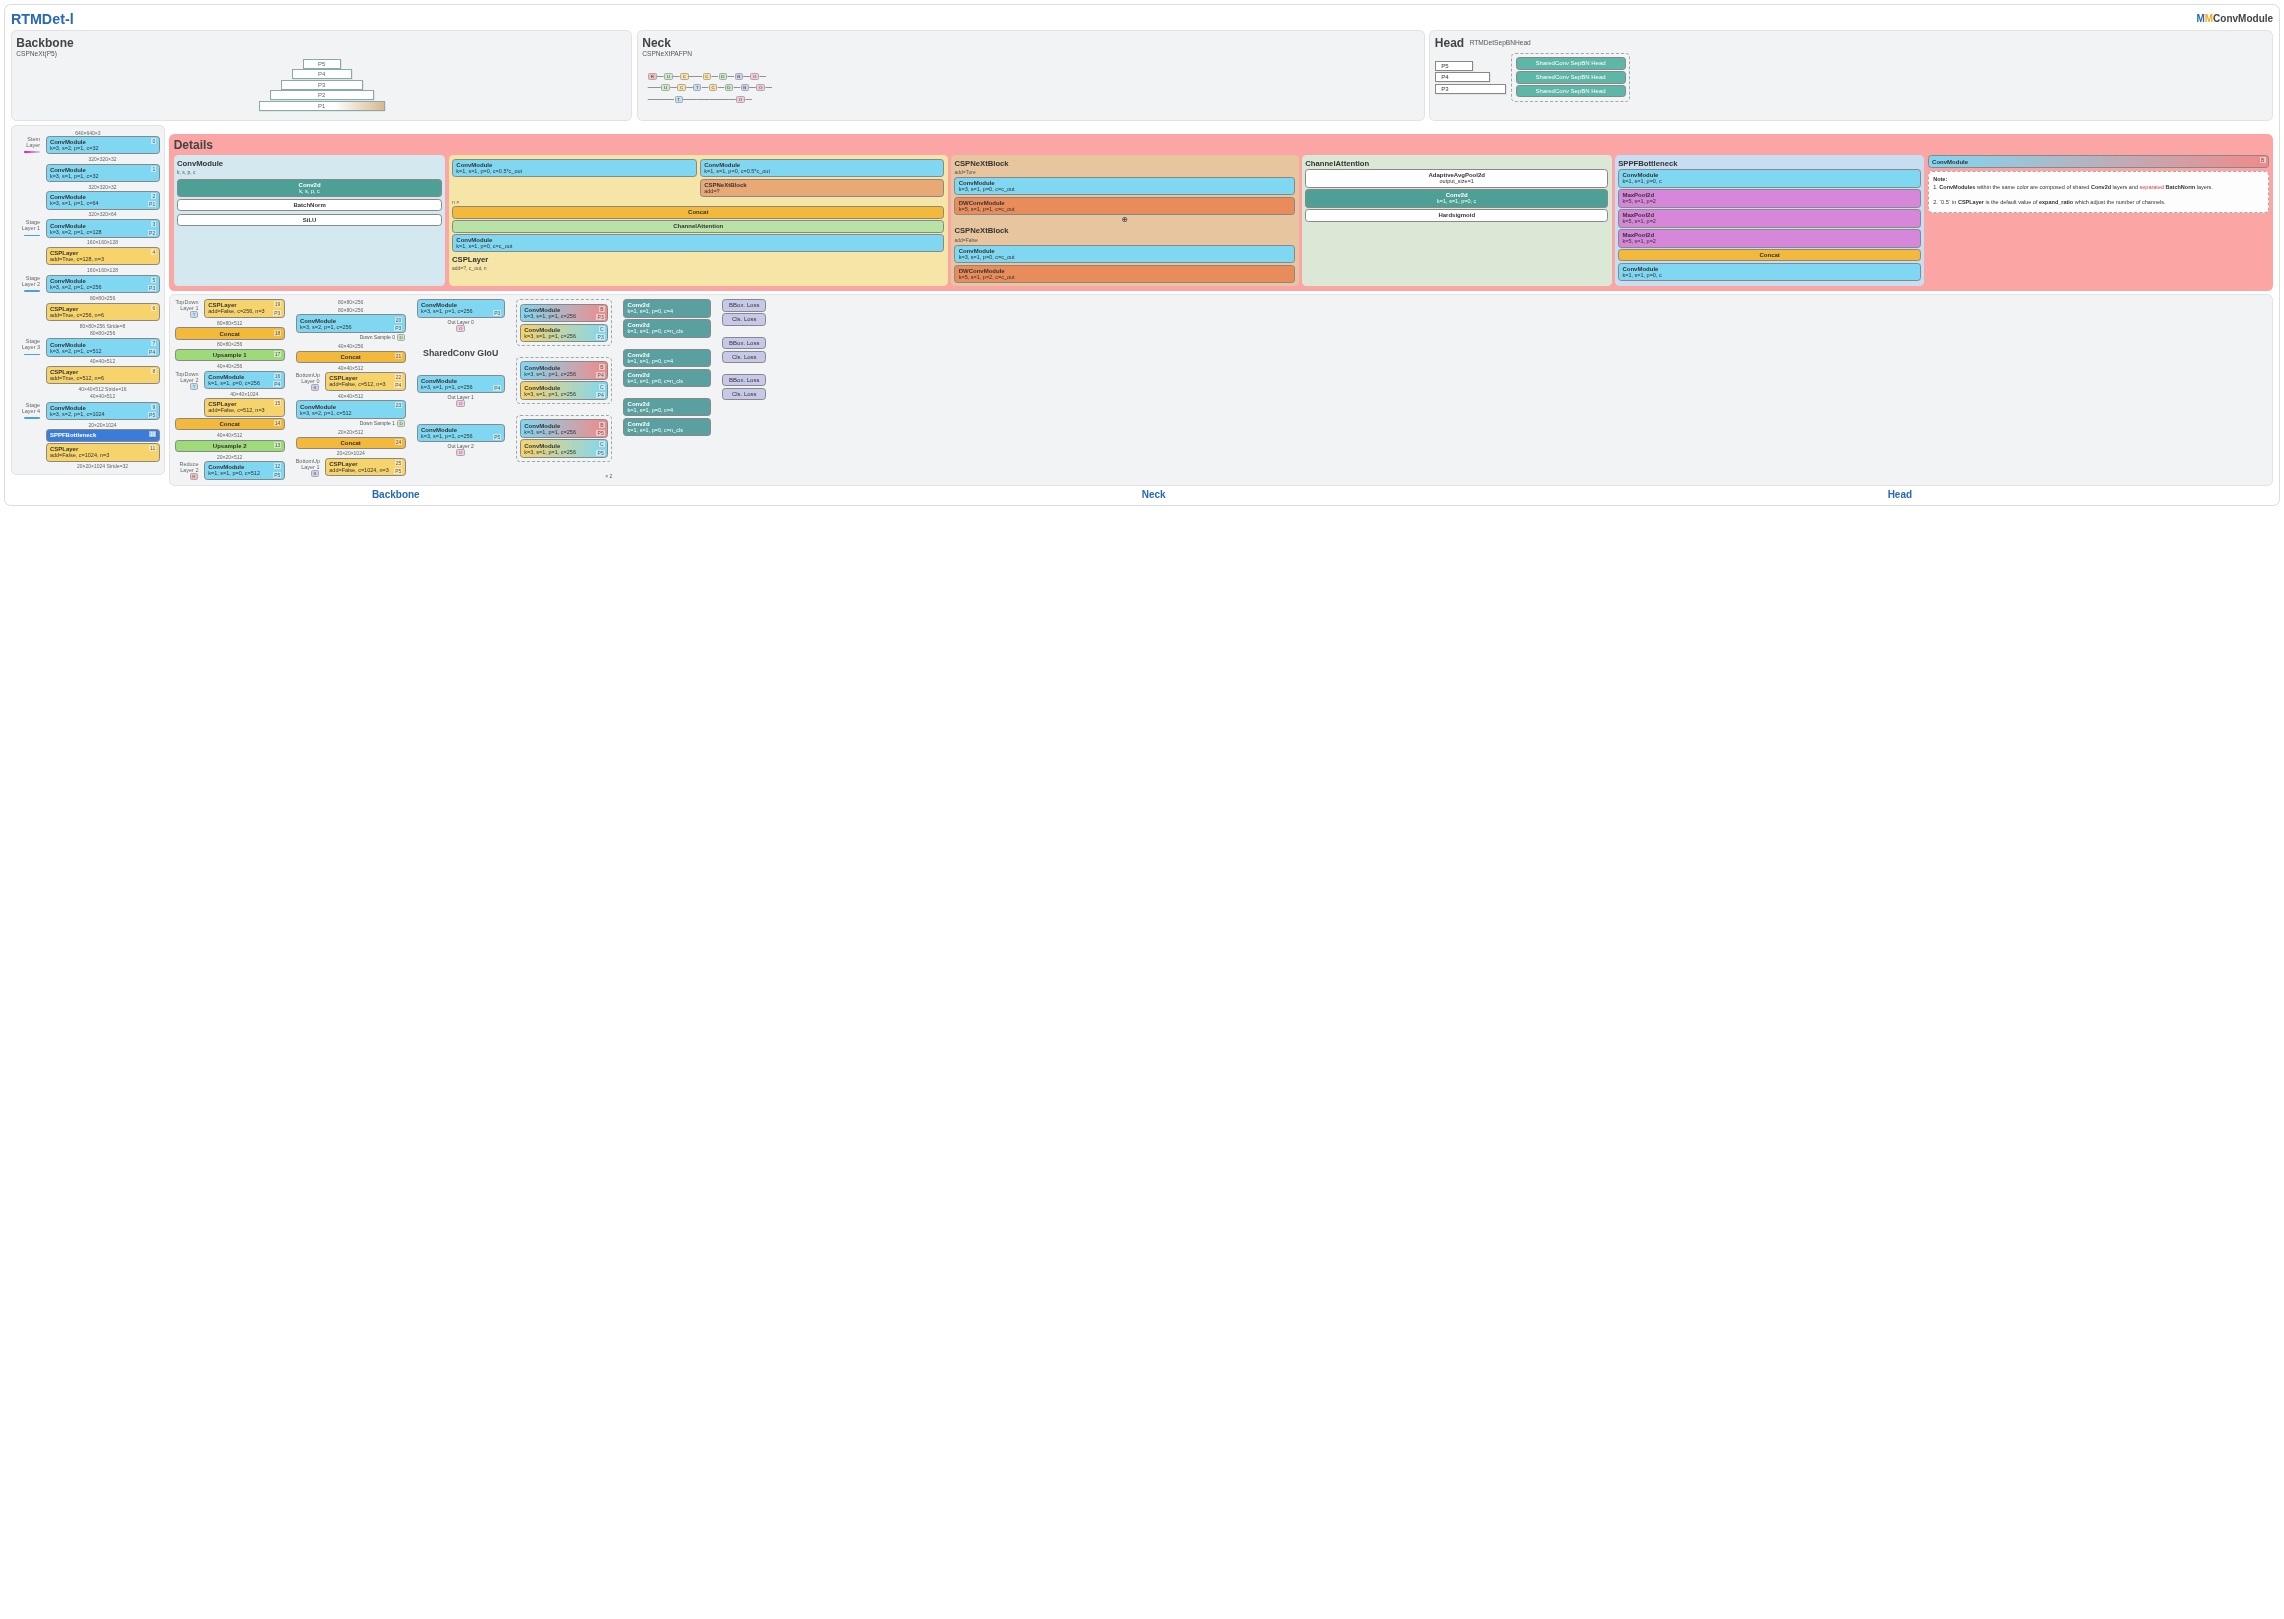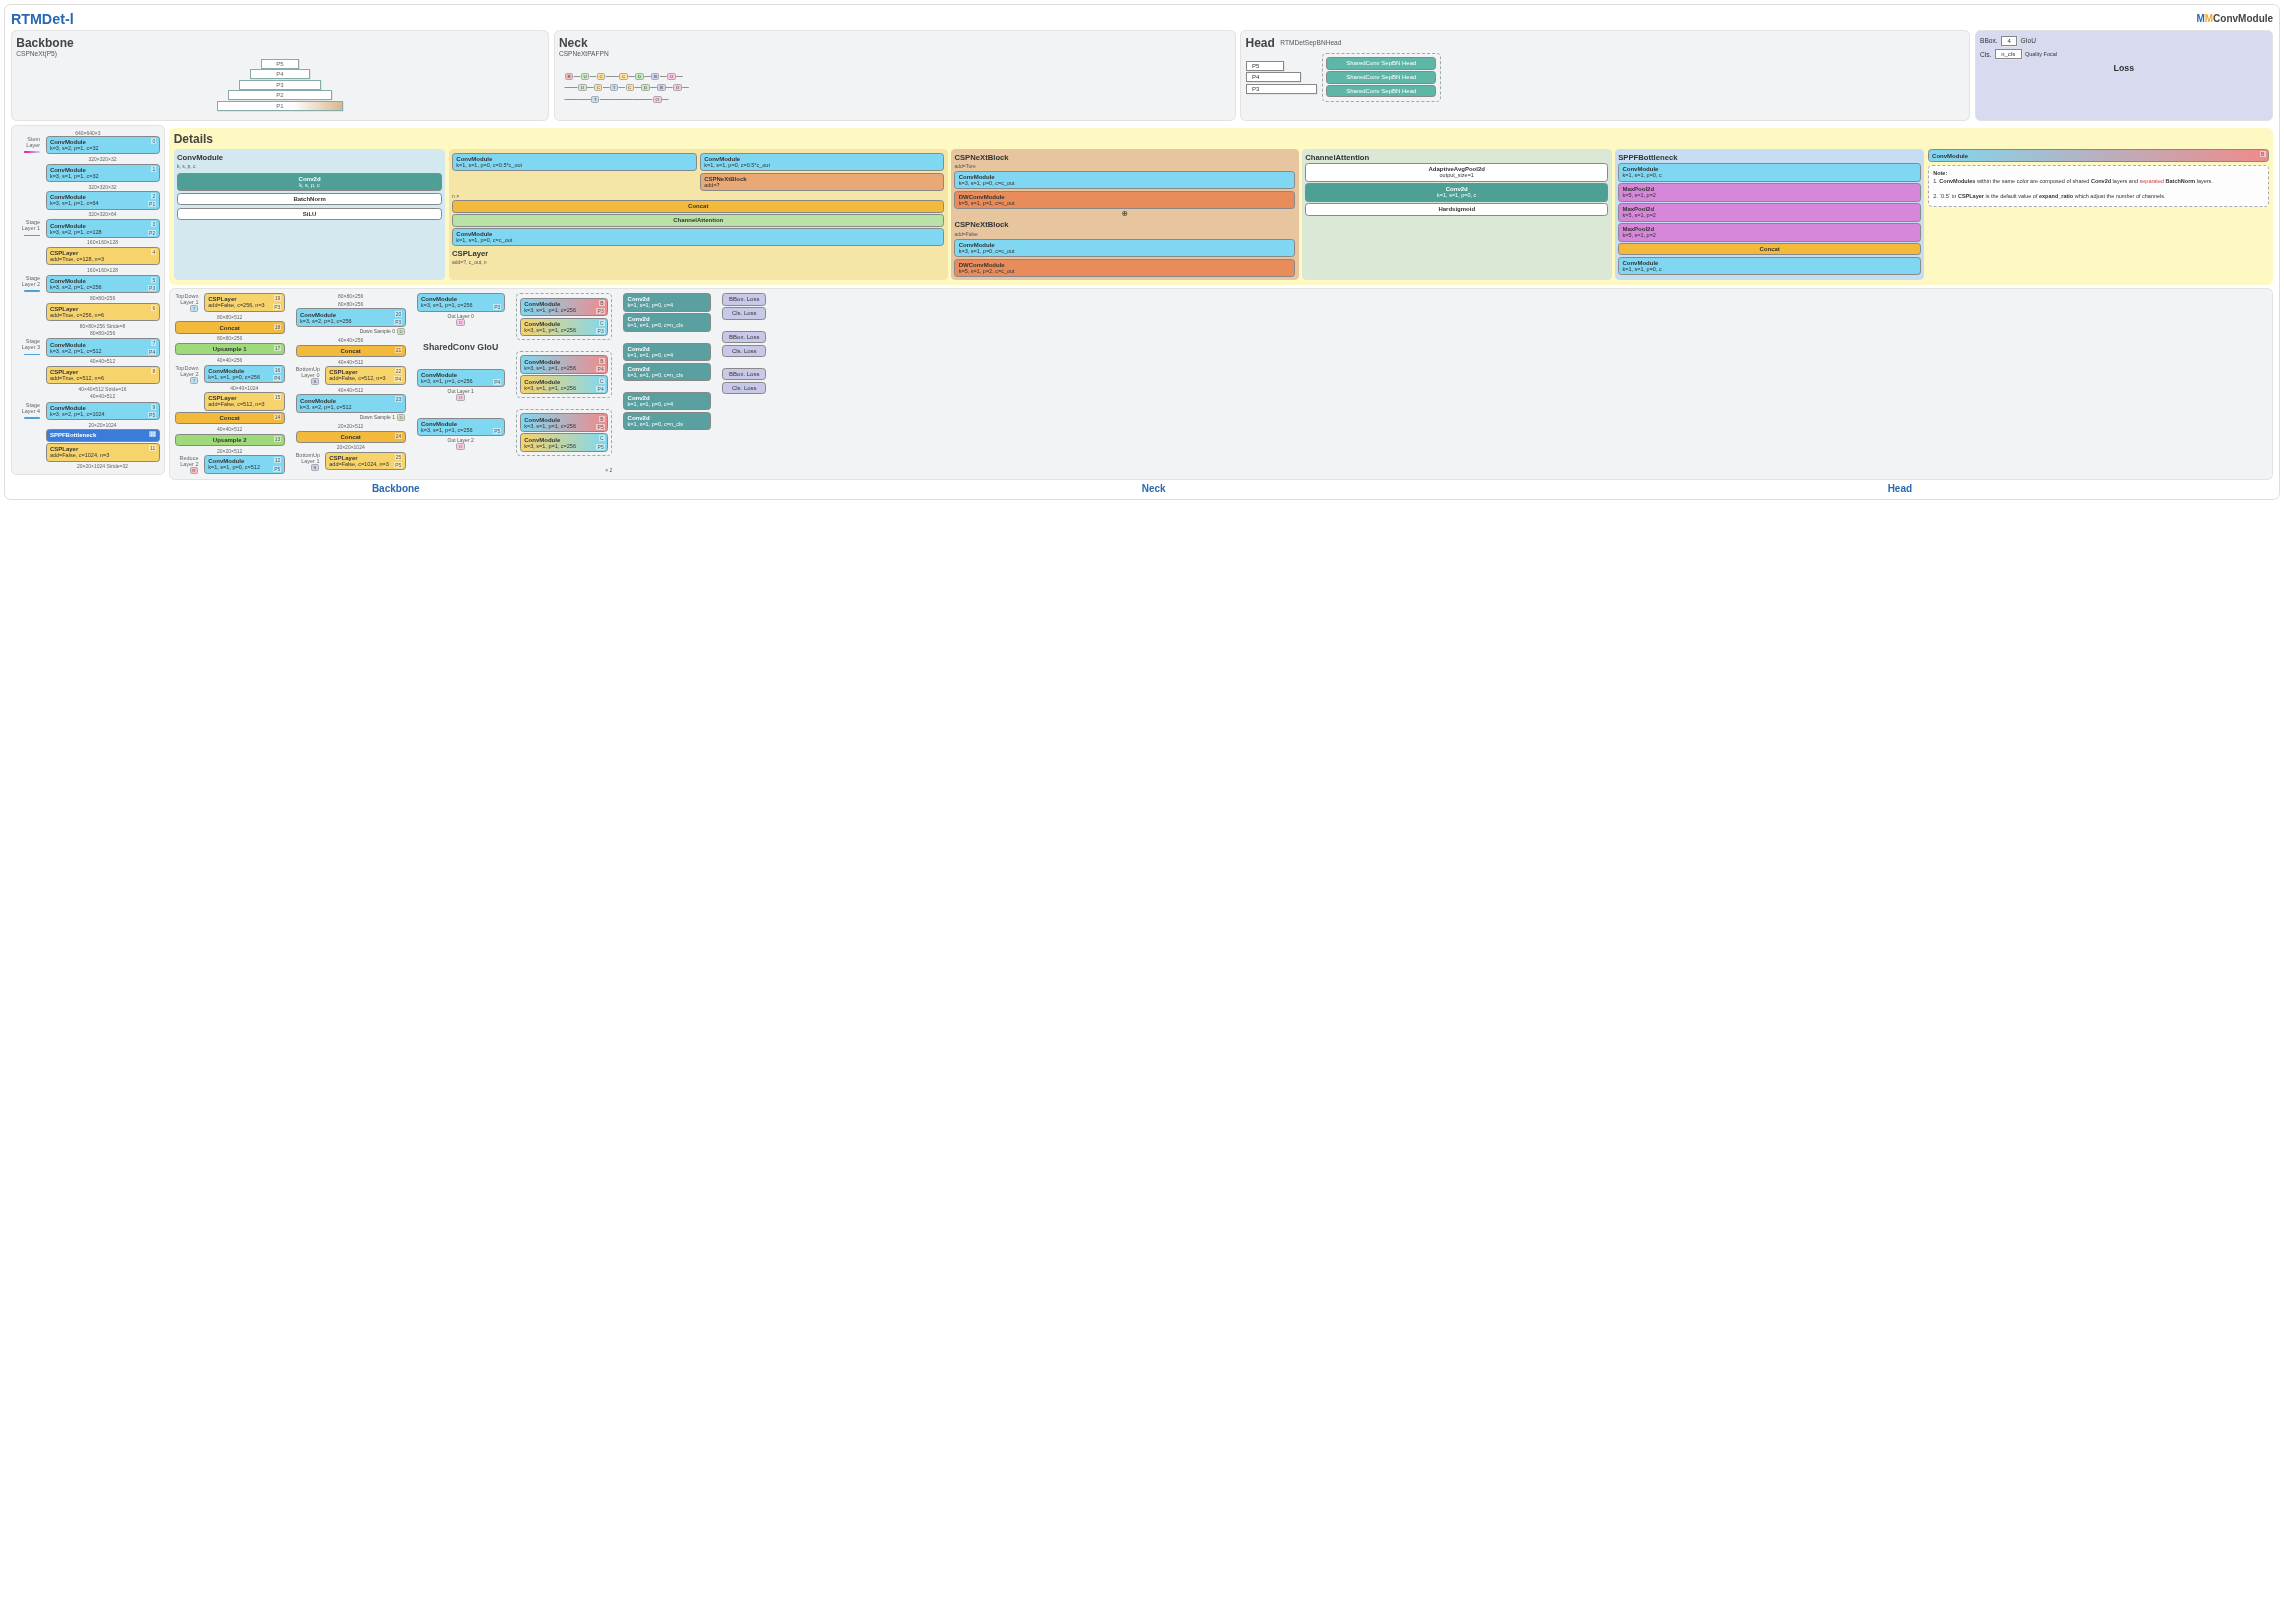--- a/index.html
+++ b/index.html
@@ -40,21 +40,21 @@
 .side-lbl .bar{display:inline-block;width:16.5px;height:1.6px;border-radius:1.1px;margin-top:1.1px}
 .group{display:flex;gap:3.3px;align-items:flex-start}
 .col{display:flex;flex-direction:column;gap:1.6px}
 .chip{display:inline-block;font-size:4.4px;padding:0 1.6px;border:0.5px solid #aaa;border-radius:1.6px;margin:0 0.5px;background:#fff}
 .chip.r{background:#f8bcbc}.chip.u{background:#cdebc4}.chip.c{background:#ffe29b}.chip.t{background:#bfe0f2}.chip.d{background:#c8e9c0}.chip.b{background:#d0d0f2}.chip.o{background:#f7c7e3}
 .foot{display:flex;justify-content:space-around;margin-top:3.3px}
 .foot div{font-size:10px;font-weight:700;color:#2968b3}
 .bbhead{display:flex;gap:2.2px;align-items:center}
 .box3d{background:#fff;border:0.5px solid #888;padding:1.1px 5.5px;box-shadow:1.1px 1.1px 0 #e5e5e5;font-size:6px}
 .dashbox{border:1.1px dashed #9aa;border-radius:4.4px;padding:3.3px}
-.details-panel{background:#fef9c3;border-radius:5.5px;padding:4.4px;margin-top:3px}
+.details-panel{background:#fca5a5;border-radius:5.5px;padding:4.4px;margin-top:9px}
 .dcol{border-radius:4.4px;padding:3.3px}
 .dc1{background:#d4e8ef}.dc2{background:#f5e6a8}.dc3{background:#e7c69f}.dc4{background:#dbe8d6}.dc5{background:#c7def2}
 .dh{font-weight:700;font-size:7.7px;margin-bottom:1.6px}
 .mini{font-size:5px;color:#555}
 .headgrp .mod{width:88px}
 .losscol .mod{width:44px;text-align:center}
 .note{border:0.5px dashed #aaa;border-radius:4.4px;padding:4.4px;background:#fdfdfd;font-size:5.5px;line-height:1.4}
 .note b{font-weight:700}
 .red{color:#d04040}
 </style>
@@ -101,33 +101,20 @@
      <div class="box3d" style="width:55px">P4</div>
      <div class="box3d" style="width:71px">P3</div>
     </div>
     <div class="col dashbox" style="gap:1.6px">
      <div class="mod bg-teal" style="width:110px;text-align:center">SharedConv SepBN Head</div>
      <div class="mod bg-teal" style="width:110px;text-align:center">SharedConv SepBN Head</div>
      <div class="mod bg-teal" style="width:110px;text-align:center">SharedConv SepBN Head</div>
     </div>
    </div>
   </div>
-  <div class="sec" style="flex:.6;background:#d8daf0">
-   <div class="row" style="align-items:center;gap:3.3px">
-    <div>BBox.</div>
-    <div class="box3d">4</div>
-    <div>GIoU</div>
-   </div>
-   <div class="row" style="align-items:center;gap:3.3px;margin-top:3.3px">
-    <div>Cls.</div>
-    <div class="box3d">n_cls</div>
-    <div style="font-size:5.5px">Quality Focal</div>
-   </div>
-   <div style="text-align:center;font-weight:700;font-size:8.8px;margin-top:3.3px">Loss</div>
-  </div>
  </div>
 
  <div class="row" style="margin-top:3.3px;align-items:flex-start">
 
   <div class="sec" style="width:154px">
    <div class="shp">640×640×3</div>
    <div class="group">
     <div class="side-lbl"><span>Stem Layer</span><br><span class="bar" style="background:linear-gradient(90deg,#f0a,#bde)"></span></div>
     <div class="col" style="flex:1">
      <div class="mod bg-conv"><span class="lbl">ConvModule</span><br><span class="par">k=3, s=2, p=1, c=32</span><span class="tag">0</span></div>

